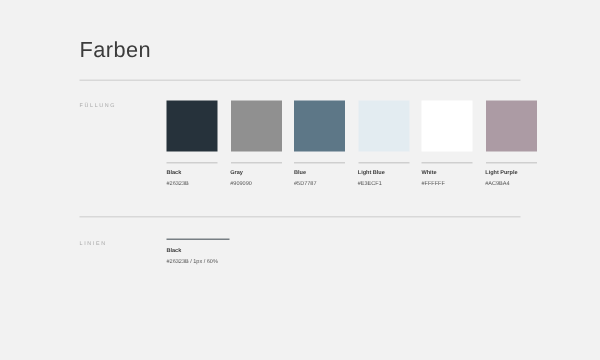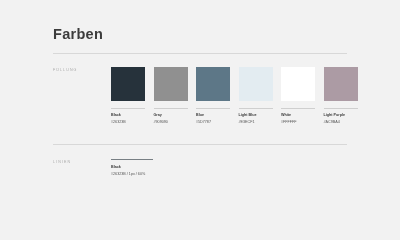--- a/index.html
+++ b/index.html
@@ -23,21 +23,21 @@
     background: #f2f2f2;
     box-sizing: border-box;
   }
 
   
   .page-title {
     position: absolute;
     left: 53px;
     top: 27px;
     font-size: 14.5px;
-    font-weight: 700;
+    font-weight: 400;
     letter-spacing: 0.3px;
     color: #3c3c3c;
     line-height: 1;
     margin: 0;
   }
 
   
   .divider {
     position: absolute;
     left: 53px;

